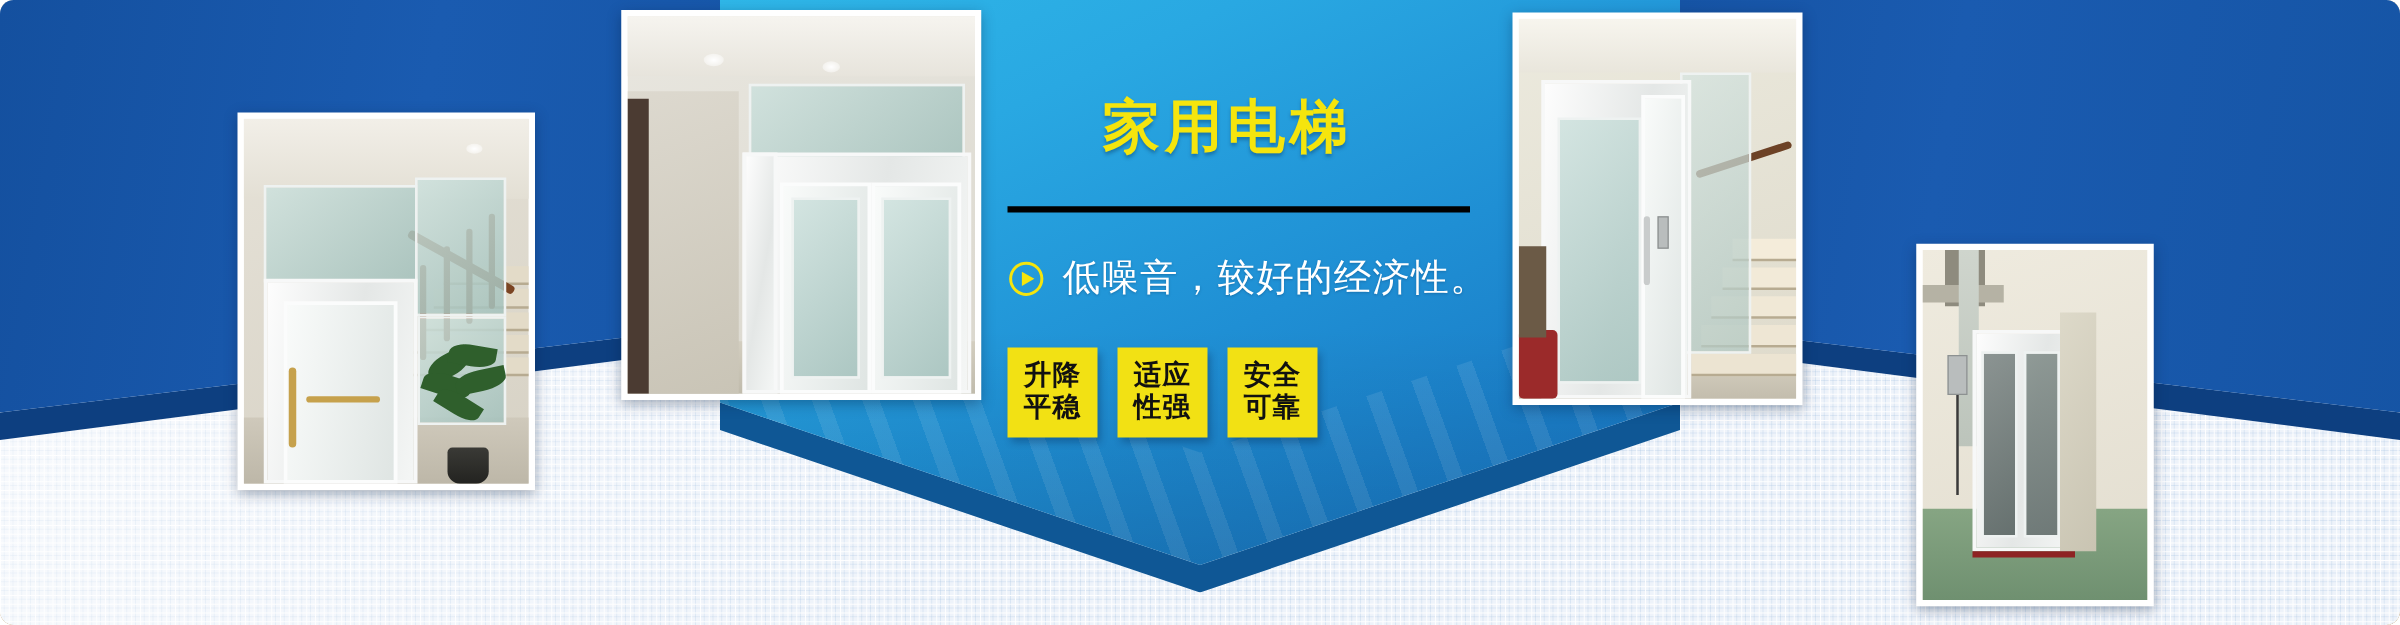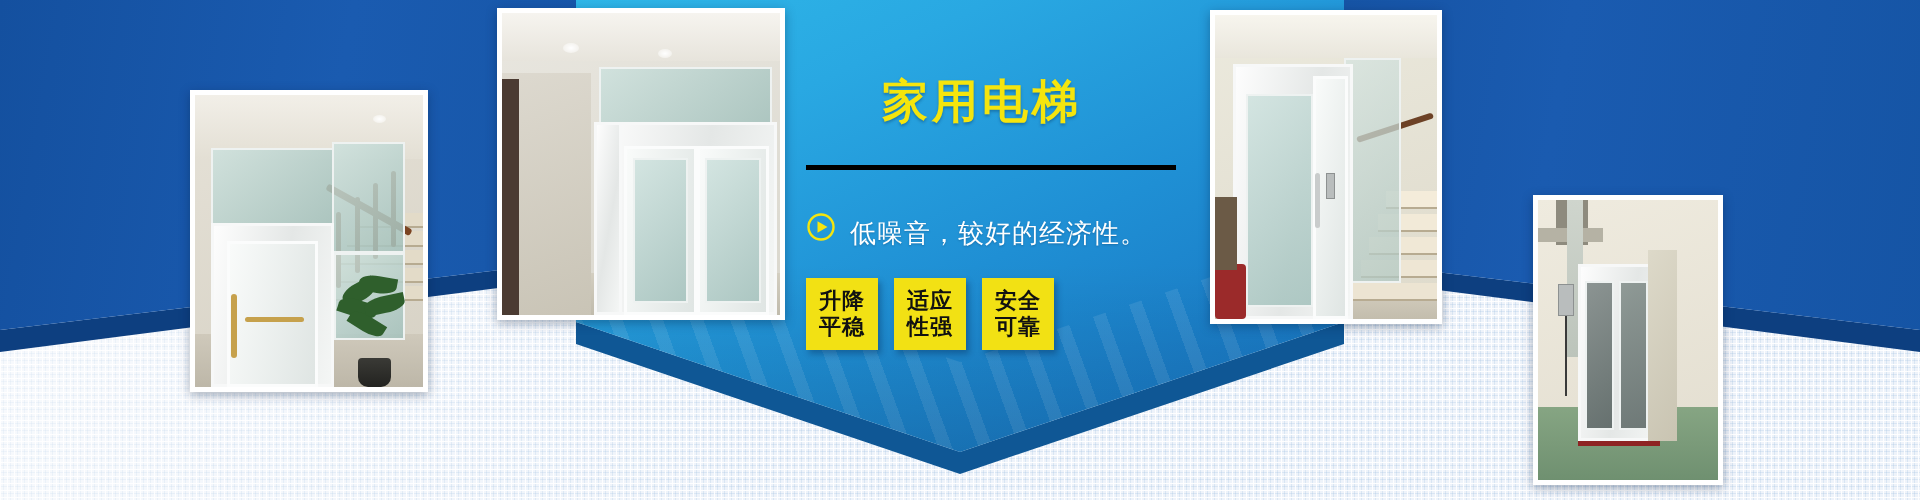--- a/index.html
+++ b/index.html
@@ -7,20 +7,21 @@
   body {
     font-family:"DejaVu Sans","Liberation Sans",sans-serif;
     background:#ffffff;
   }
 
   #banner {
     position:relative;
     width:1920px; height:500px;
     overflow:hidden;
     background:#a16207;
+    border-radius:11px;
   }
 
   
   .floor {
     position:absolute; left:0; top:0; width:1920px; height:500px;
     background-color:#eef3fa;
     background-image:
       linear-gradient(to right, rgba(255,255,255,.95) 1px, transparent 1px),
       linear-gradient(to bottom, rgba(255,255,255,.95) 1px, transparent 1px),
       linear-gradient(to right, rgba(170,198,226,.30) 1px, transparent 1px),
@@ -95,24 +96,23 @@
   .rule {
     position:absolute; left:806px; top:165px; width:370px; height:5px;
     background:#000;
   }
   .sub-row {
     position:absolute; left:806px; top:202px;
     display:flex; align-items:center; gap:14px;
   }
   .arrow-icon { width:30px; height:30px; flex:0 0 30px; display:block; }
   .subtitle {
-    font-size:26px; color:#ffffff; letter-spacing:1px;
+    font-size:30px; color:#ffffff; letter-spacing:1px;
     white-space:nowrap;
     text-shadow:0 1px 2px rgba(0,40,80,.3);
-    margin-top:14px;
   }
 
   .badges {
     position:absolute; left:806px; top:278px;
     display:flex; gap:16px;
   }
   .badge {
     width:72px; height:72px;
     background:#f2e114;
     box-shadow:3px 4px 6px rgba(0,30,70,.33);

